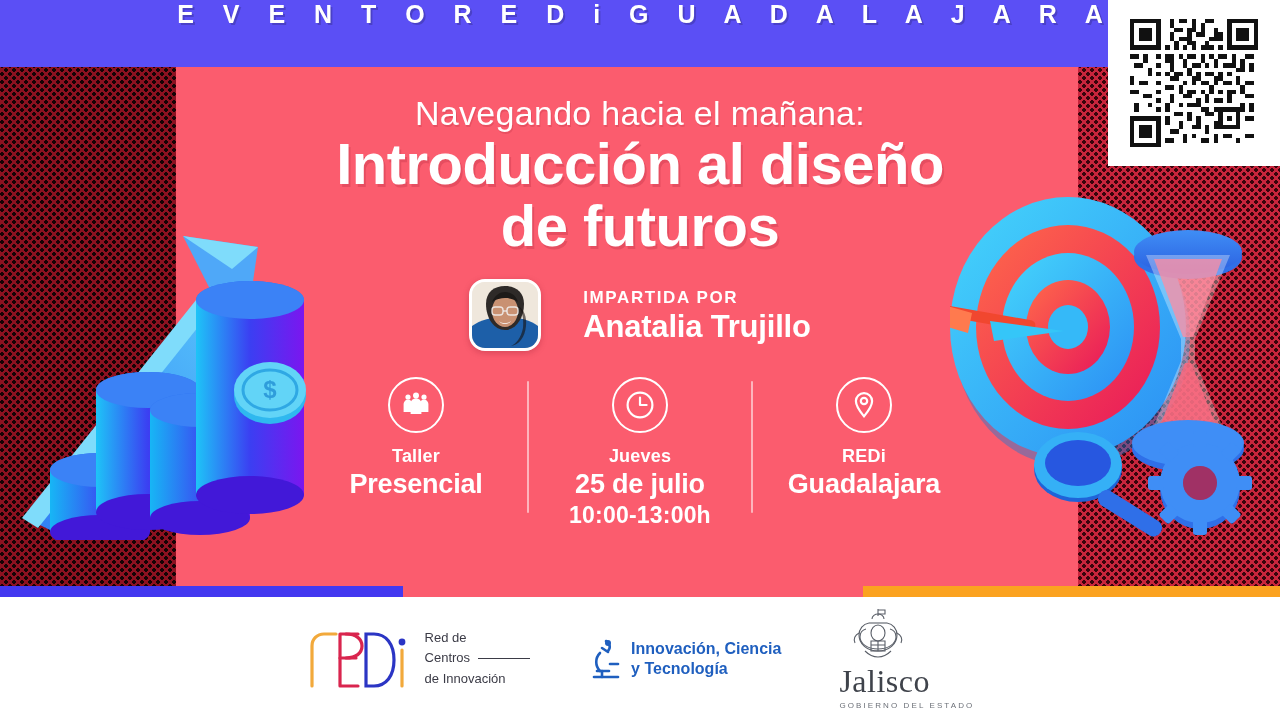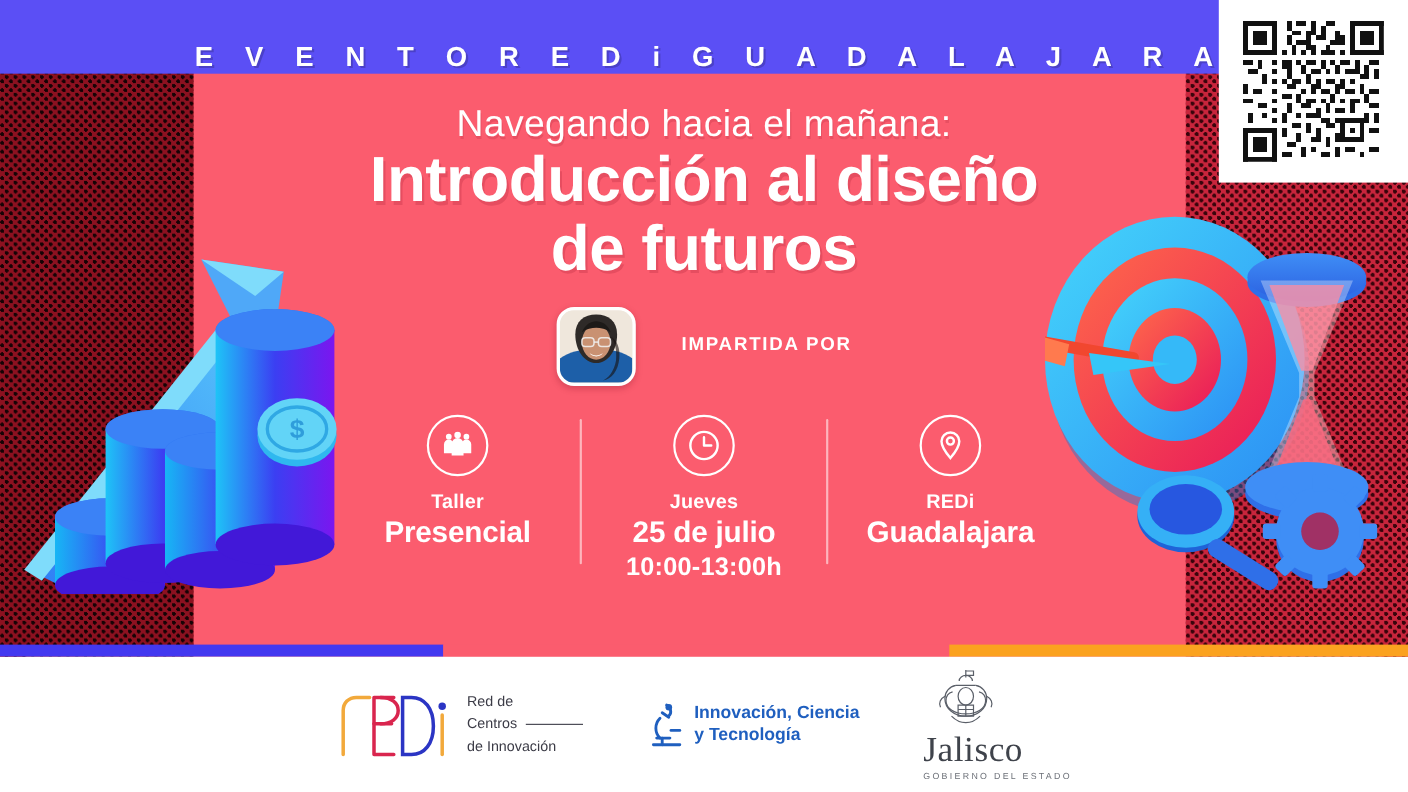--- a/index.html
+++ b/index.html
@@ -26,21 +26,21 @@
   .halftone-right{right:0;width:202px;background-color:#c8253c;
     background-image:
       radial-gradient(circle at 2px 2px, rgba(40,0,6,.9) 1.7px, rgba(0,0,0,0) 2.0px),
       radial-gradient(circle at 6px 6px, rgba(40,0,6,.9) 1.7px, rgba(0,0,0,0) 2.0px);
   }
 
   
   .headerband{
     position:absolute;left:0;top:0;width:1280px;height:67px;
     background:#5b4ff5;z-index:30;
-    display:flex;align-items:flex-end;justify-content:center;
+    display:flex;align-items:flex-start;justify-content:center;
   }
   .headerband .htext{
     color:#ffffff;font-weight:700;font-size:25px;letter-spacing:11px;
     text-shadow:2px 2px 0 rgba(0,0,0,.18);
     padding-left:11px;
     font-family:"Liberation Sans", sans-serif;
     white-space:nowrap;
   }
 
   
@@ -274,20 +274,21 @@
             <path d="M20 20c3-7 8-10 13-10s11 3 13 10c-4-3-9-4-13-4s-9 1-13 4z" fill="#1d1a18"></path>
             <rect x="20" y="25" width="11" height="8" rx="3" fill="none" stroke="#f2f2f2" stroke-width="1.4" opacity=".85"></rect>
             <rect x="35" y="25" width="11" height="8" rx="3" fill="none" stroke="#f2f2f2" stroke-width="1.4" opacity=".85"></rect>
             <path d="M31 29h4" stroke="#f2f2f2" stroke-width="1.4" opacity=".85"></path>
             <path d="M27 39c3 3 9 3 12 0-2 4-10 4-12 0z" fill="#ffffff"></path>
             <path d="M46 24c4 4 6 12 5 22-2 10-7 16-12 18 8-1 14-9 15-20 1-9-2-17-8-20z" fill="#17110f" opacity=".6"></path>
           </svg>
         </div>
         <div class="pres-text">
           <span class="pres-label">IMPARTIDA POR</span>
+          <span class="pres-name">Anatalia Trujillo</span>
         </div>
       </div>
 
       <div class="inforow">
 
         <div class="infocol">
           <div class="icon-circle">
             <svg width="28" height="26" viewBox="0 0 28 26">
               <g fill="#ffffff">
                 <circle cx="6" cy="5" r="2.6"></circle>

